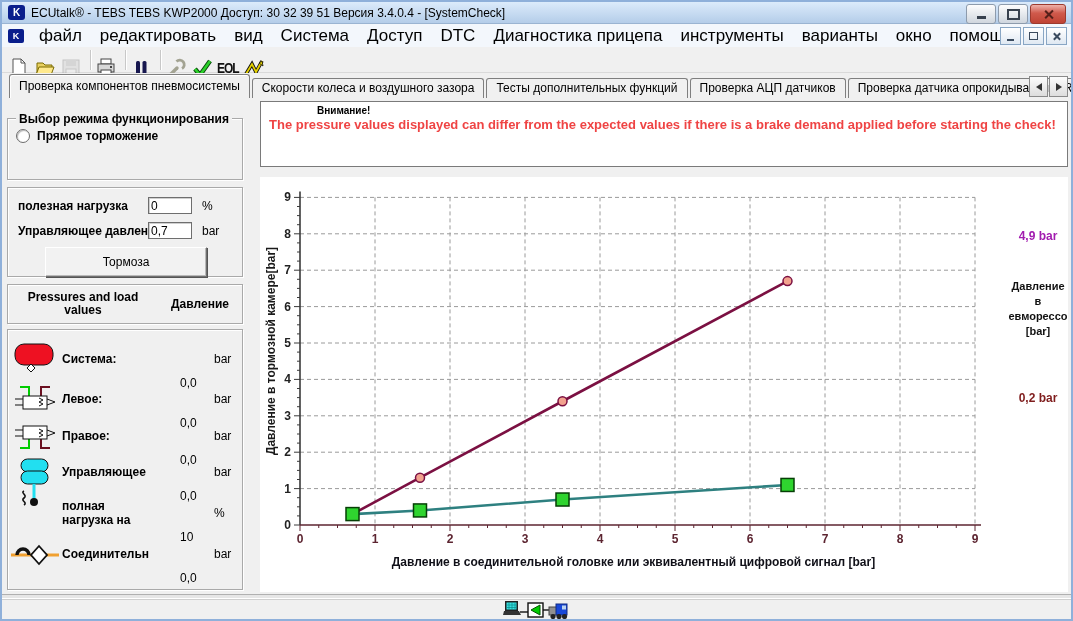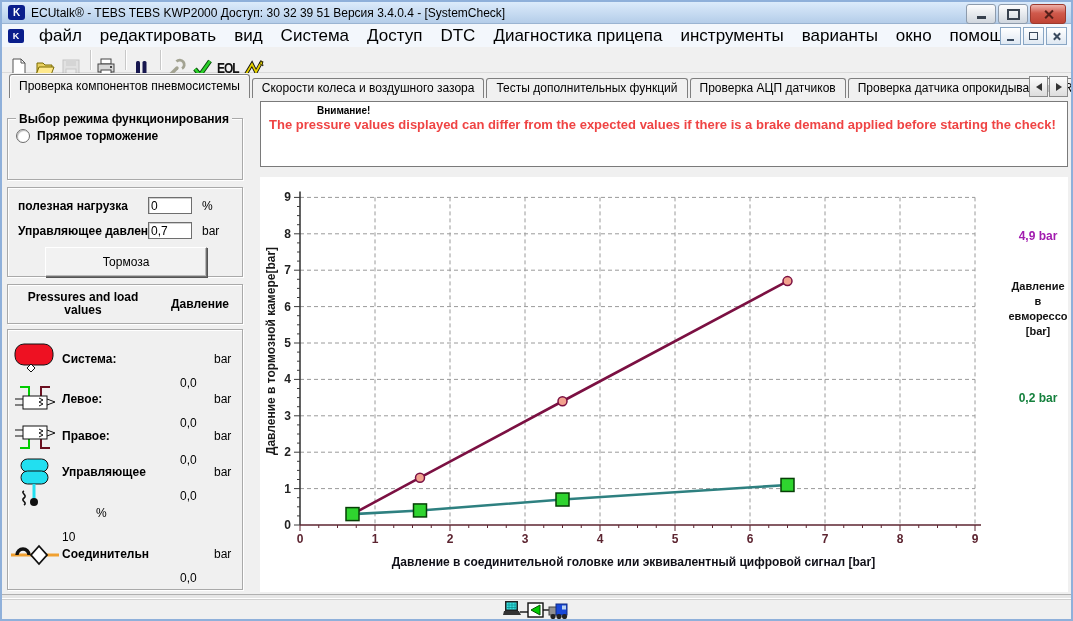--- a/index.html
+++ b/index.html
@@ -306,20 +306,22 @@
                 <path d="M13 32c-4 2 4 4 0 7c-4 3 4 4 0 7" stroke="#111" fill="none" stroke-width="1.6"></path>
               </svg>
           </span>
           <span class="vlabel">Управляющее</span>
           <span class="vval">0,0</span>
           <span class="vunit">bar</span>
         </div>
 
         <div class="vrow" style="height:46px">
           <span class="vicon"></span>
+          <span class="vlabel">полная
+нагрузка на</span>
           <span class="vval">10</span>
           <span class="vunit">%</span>
         </div>
 
         <div class="vrow" style="height:36px">
           <span class="vicon">
             <svg width="52" height="28">
                 <path d="M2 15h48" stroke="#f0a030" stroke-width="3"></path>
                 <path d="M8 15a6 6 0 0 1 12 0" fill="none" stroke="#111" stroke-width="3.4"></path>
                 <path d="M30 6l8 9-8 9-8-9z" fill="#fff" stroke="#111" stroke-width="1.8"></path>
@@ -469,21 +471,21 @@
           </svg>
         <div class="xlabel">Давление в соединительной головке или эквивалентный цифровой сигнал  [bar]</div>
         <div class="rlabels">
           <div class="rl-top" id="rl-top" style="color: #a21caf;">4,9 bar</div>
           <div class="rl-caption">
             <div>Давление</div>
             <div>в</div>
             <div>евморессо</div>
             <div>[bar]</div>
           </div>
-          <div class="rl-bottom" id="rl-bottom" style="color: #15803d;">0,2 bar</div>
+          <div class="rl-bottom" id="rl-bottom" style="color: #7f1d1d;">0,2 bar</div>
         </div>
       </div>
     </div>
   </div>
 
   <div class="statusbar">
     <div class="sb-groove"></div>
     <div class="sb-inner">
       <span class="conn-ico">
         <svg width="68" height="22">

